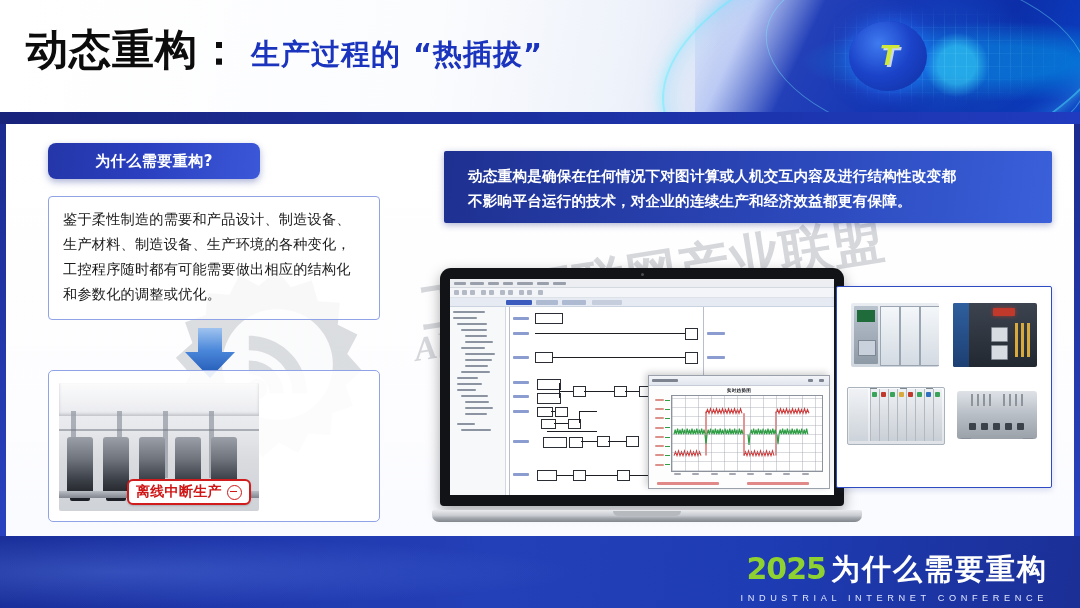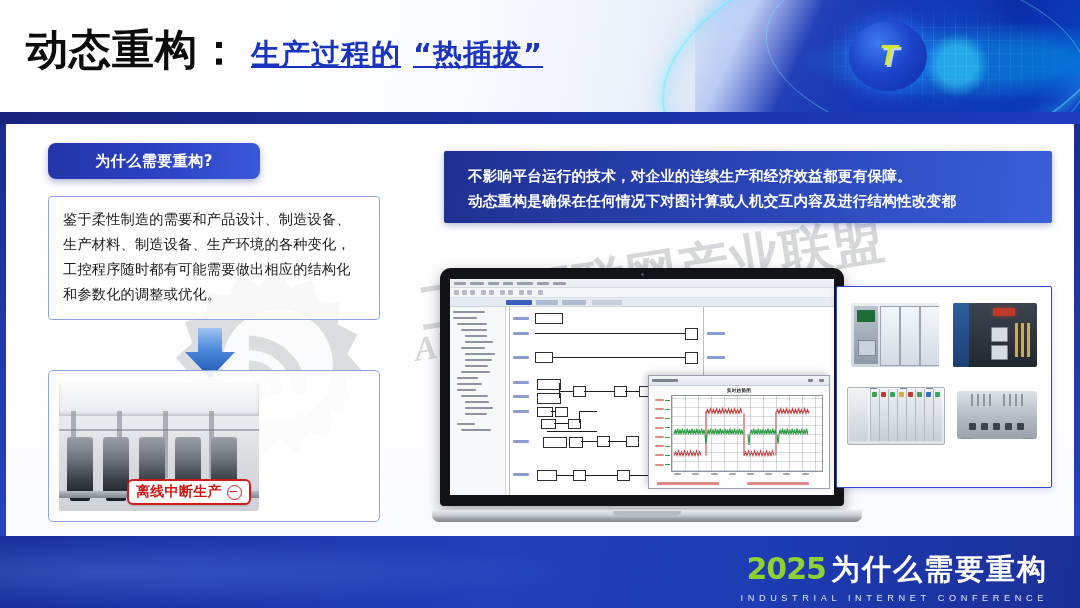--- a/index.html
+++ b/index.html
@@ -60,21 +60,20 @@
     position:absolute;left:26px;top:22px;white-space:nowrap;
   }
   .title-main{
     font-size:42px;font-weight:700;color:#0c0c0c;letter-spacing:1px;
     font-family:"DejaVu Sans","Liberation Sans",sans-serif;
   }
   .title-sub{
     font-size:29px;font-weight:700;color:#1a34bd;letter-spacing:1px;
     margin-left:10px;
     font-family:"DejaVu Sans","Liberation Sans",sans-serif;
-    text-decoration:underline;
   }
   .title-quote{margin-left:12px;}
   .header-rule{
     position:absolute;left:0;top:112px;width:1080px;height:12px;
     background:linear-gradient(90deg,#18237a 0%,#1b2d97 35%,#1c34ad 70%,#203bbf 100%);
   }
 
   
   .body-bg{
     position:absolute;left:0;top:124px;width:1080px;height:484px;
@@ -392,22 +391,22 @@
       <div class="fp-mach" style="left:152px"></div>
       <div class="fp-belt"></div>
     </div>
     <div class="photo-badge">
       <span class="bt">离线中断生产</span>
       <span class="minus-circle"></span>
     </div>
   </div>
 
   <div class="banner">
+    <p>动态重构是确保在任何情况下对图计算或人机交互内容及进行结构性改变都</p>
     <p>不影响平台运行的技术，对企业的连续生产和经济效益都更有保障。</p>
-    <p>动态重构是确保在任何情况下对图计算或人机交互内容及进行结构性改变都</p>
   </div>
 
   <div class="laptop">
     <div class="lt-lid">
       <div class="lt-cam"></div>
       <div class="lt-screen">
 
         <div class="sw-menubar">
           <i style="left:4px;width:12px"></i>
             <i style="left:20px;width:14px"></i>

